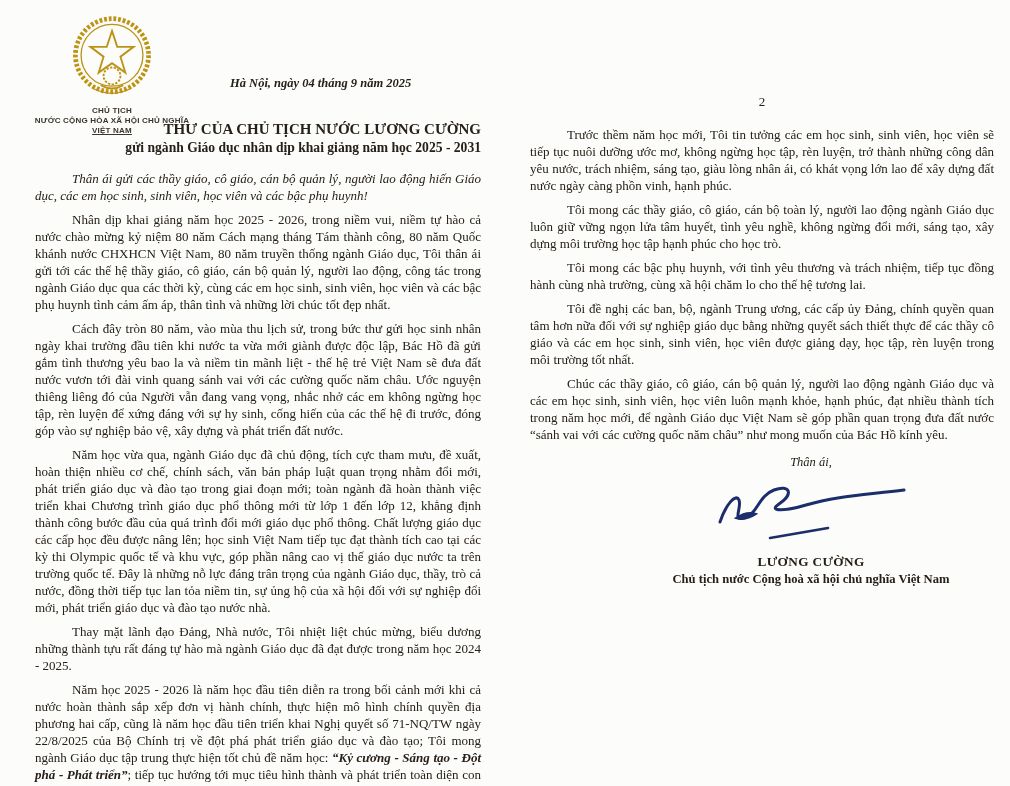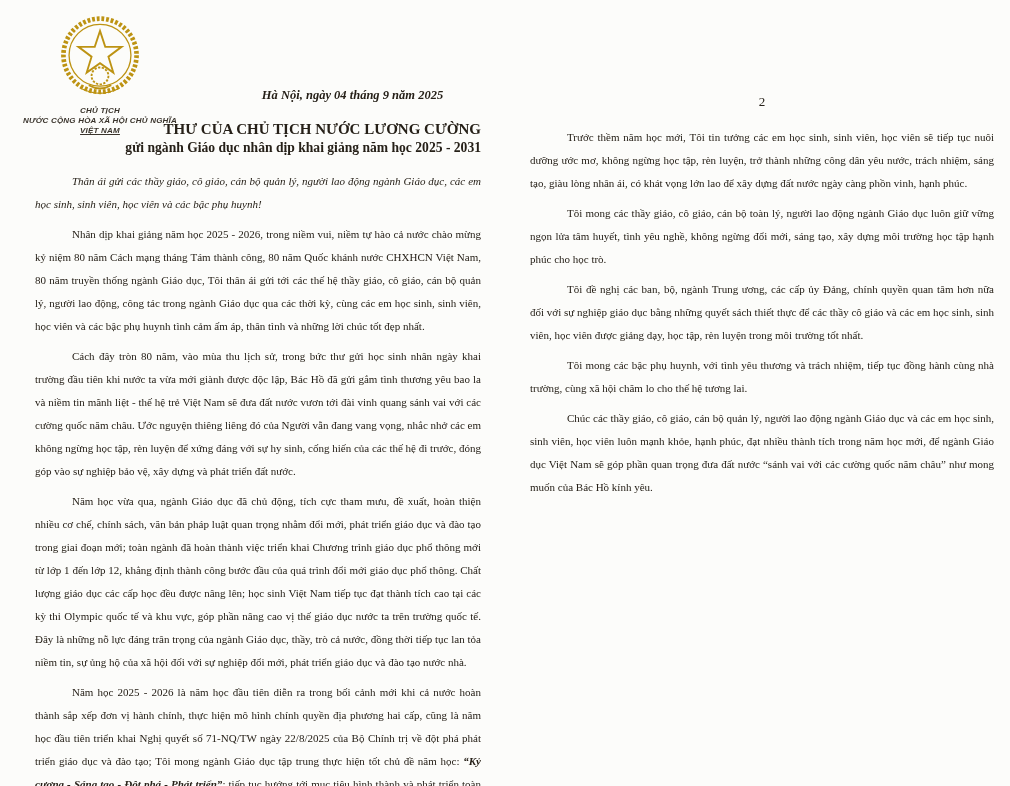--- a/index.html
+++ b/index.html
@@ -15,46 +15,45 @@
     font-family:"Liberation Serif","DejaVu Serif",serif;
     color:var(--ink);
     position:relative;
   }
   .page{position:absolute;top:0;height:786px;width:505px;}
   .page-1{left:0;}
   .page-2{left:505px;}
 
   
   .emblem-block{
-    position:absolute;left:0;top:14px;width:200px;
+    position:absolute;left:12px;top:14px;width:200px;
     text-align:center;
-    font-style:italic;
   }
   .emblem-block svg{display:block;margin:0 auto 2px auto;}
   .letterhead-text{
     font-family:"Liberation Sans","DejaVu Sans",sans-serif;
     font-weight:bold;font-size:8px;line-height:10px;letter-spacing:.2px;
     color:#3a342c;
   }
   .letterhead-text .lh-line3{text-decoration:underline;}
   .dateline{
-    position:absolute;top:88px;left:230px;width:245px;
-    text-align:center;font-style:italic;font-weight:600;font-size:12.5px;
+    position:absolute;top:76px;left:230px;width:245px;
+    font-style:italic;font-weight:600;font-size:12.5px;
   }
 
   
   .col-1{position:absolute;left:35px;top:120px;width:446px;}
   .col-2{position:absolute;left:25px;top:94px;width:464px;}
 
   .letter-title{text-align:right;margin-bottom:13px;}
   .title-l1{font-weight:bold;font-size:15px;line-height:19px;}
   .title-l2{font-weight:bold;font-size:13.6px;line-height:18px;}
 
   p.body-par{
-    font-size:11px;line-height:23px;
+    font-size:13px;line-height:17px;
     text-align:justify;text-indent:37px;
     margin-bottom:7px;
   }
   p.salutation{font-style:italic;}
   .theme-motto{font-weight:bold;font-style:italic;margin-top:28px;}
 
   .page-number{text-align:center;font-size:13px;margin-bottom:16px;}
 
   
   .signature-block{
@@ -90,32 +89,45 @@
   </div>
 
   <div class="dateline">Hà Nội, ngày 04 tháng 9 năm 2025</div>
 
   <div class="col-1">
     <div class="letter-title">
       <div class="title-l1">THƯ CỦA CHỦ TỊCH NƯỚC LƯƠNG CƯỜNG</div>
       <div class="title-l2">gửi ngành Giáo dục nhân dịp khai giảng năm học 2025 - 2031</div>
     </div>
 
-    <p class="body-par salutation">Thân ái gửi các thầy giáo, cô giáo, cán bộ quản lý, người lao động ngành Giáo dục, các em học sinh, sinh viên, học viên và các bậc phụ huynh!</p>
+    <p class="body-par salutation">Thân ái gửi các thầy giáo, cô giáo, cán bộ quản lý, người lao động hiến Giáo dục, các em học sinh, sinh viên, học viên và các bậc phụ huynh!</p>
     <p class="body-par">Nhân dịp khai giảng năm học 2025 - 2026, trong niềm vui, niềm tự hào cả nước chào mừng kỷ niệm 80 năm Cách mạng tháng Tám thành công, 80 năm Quốc khánh nước CHXHCN Việt Nam, 80 năm truyền thống ngành Giáo dục, Tôi thân ái gửi tới các thế hệ thầy giáo, cô giáo, cán bộ quản lý, người lao động, công tác trong ngành Giáo dục qua các thời kỳ, cùng các em học sinh, sinh viên, học viên và các bậc phụ huynh tình cảm ấm áp, thân tình và những lời chúc tốt đẹp nhất.</p>
     <p class="body-par">Cách đây tròn 80 năm, vào mùa thu lịch sử, trong bức thư gửi học sinh nhân ngày khai trường đầu tiên khi nước ta vừa mới giành được độc lập, Bác Hồ đã gửi gắm tình thương yêu bao la và niềm tin mãnh liệt - thế hệ trẻ Việt Nam sẽ đưa đất nước vươn tới đài vinh quang sánh vai với các cường quốc năm châu. Ước nguyện thiêng liêng đó của Người vẫn đang vang vọng, nhắc nhở các em không ngừng học tập, rèn luyện để xứng đáng với sự hy sinh, cống hiến của các thế hệ đi trước, đóng góp vào sự nghiệp bảo vệ, xây dựng và phát triển đất nước.</p>
     <p class="body-par">Năm học vừa qua, ngành Giáo dục đã chủ động, tích cực tham mưu, đề xuất, hoàn thiện nhiều cơ chế, chính sách, văn bản pháp luật quan trọng nhằm đổi mới, phát triển giáo dục và đào tạo trong giai đoạn mới; toàn ngành đã hoàn thành việc triển khai Chương trình giáo dục phổ thông mới từ lớp 1 đến lớp 12, khẳng định thành công bước đầu của quá trình đổi mới giáo dục phổ thông. Chất lượng giáo dục các cấp học đều được nâng lên; học sinh Việt Nam tiếp tục đạt thành tích cao tại các kỳ thi Olympic quốc tế và khu vực, góp phần nâng cao vị thế giáo dục nước ta trên trường quốc tế. Đây là những nỗ lực đáng trân trọng của ngành Giáo dục, thầy, trò cả nước, đồng thời tiếp tục lan tỏa niềm tin, sự ủng hộ của xã hội đối với sự nghiệp đổi mới, phát triển giáo dục và đào tạo nước nhà.</p>
+    <p class="body-par">Thay mặt lãnh đạo Đảng, Nhà nước, Tôi nhiệt liệt chúc mừng, biểu dương những thành tựu rất đáng tự hào mà ngành Giáo dục đã đạt được trong năm học 2024 - 2025.</p>
     <p class="body-par"><span>Năm học 2025 - 2026 là năm học đầu tiên diễn ra trong bối cảnh mới khi cả nước hoàn thành sắp xếp đơn vị hành chính, thực hiện mô hình chính quyền địa phương hai cấp, cũng là năm học đầu tiên triển khai Nghị quyết số 71-NQ/TW ngày 22/8/2025 của Bộ Chính trị về đột phá phát triển giáo dục và đào tạo; Tôi mong ngành Giáo dục tập trung thực hiện tốt chủ đề năm học: </span><span class="theme-motto">“Kỷ cương - Sáng tạo - Đột phá - Phát triển”</span><span>; tiếp tục hướng tới mục tiêu hình thành và phát triển toàn diện con người về tri thức, đạo đức, kỹ năng, bản lĩnh và khát vọng, đáp ứng yêu cầu phát triển nhanh và bền vững của đất nước trong kỷ nguyên phát triển mới - Kỷ nguyên vươn mình của dân tộc Việt Nam.</span></p>
   </div>
 </div>
 
 <div class="page page-2">
   <div class="col-2">
     <div class="page-number">2</div>
 
     <p class="body-par">Trước thềm năm học mới, Tôi tin tưởng các em học sinh, sinh viên, học viên sẽ tiếp tục nuôi dưỡng ước mơ, không ngừng học tập, rèn luyện, trở thành những công dân yêu nước, trách nhiệm, sáng tạo, giàu lòng nhân ái, có khát vọng lớn lao để xây dựng đất nước ngày càng phồn vinh, hạnh phúc.</p>
     <p class="body-par">Tôi mong các thầy giáo, cô giáo, cán bộ toàn lý, người lao động ngành Giáo dục luôn giữ vững ngọn lửa tâm huyết, tình yêu nghề, không ngừng đổi mới, sáng tạo, xây dựng môi trường học tập hạnh phúc cho học trò.</p>
+    <p class="body-par">Tôi mong các bậc phụ huynh, với tình yêu thương và trách nhiệm, tiếp tục đồng hành cùng nhà trường, cùng xã hội chăm lo cho thế hệ tương lai.</p>
     <p class="body-par">Tôi đề nghị các ban, bộ, ngành Trung ương, các cấp ủy Đảng, chính quyền quan tâm hơn nữa đối với sự nghiệp giáo dục bằng những quyết sách thiết thực để các thầy cô giáo và các em học sinh, sinh viên, học viên được giảng dạy, học tập, rèn luyện trong môi trường tốt nhất.</p>
-    <p class="body-par">Tôi mong các bậc phụ huynh, với tình yêu thương và trách nhiệm, tiếp tục đồng hành cùng nhà trường, cùng xã hội chăm lo cho thế hệ tương lai.</p>
     <p class="body-par">Chúc các thầy giáo, cô giáo, cán bộ quản lý, người lao động ngành Giáo dục và các em học sinh, sinh viên, học viên luôn mạnh khỏe, hạnh phúc, đạt nhiều thành tích trong năm học mới, để ngành Giáo dục Việt Nam sẽ góp phần quan trọng đưa đất nước “sánh vai với các cường quốc năm châu” như mong muốn của Bác Hồ kính yêu.</p>
 
+    <div class="signature-block">
+      <div class="closing">Thân ái,</div>
+      <span>
+        <svg viewBox="0 0 210 78" width="210" height="78" aria-hidden="true">
+          <path d="M14 48 C 20 30, 30 19, 33 26 C 36 34, 26 47, 38 44 C 52 40, 52 22, 68 16 C 84 10, 88 20, 73 30 C 61 38, 80 37, 100 31 C 130 22, 158 21, 198 16" stroke="var(--sig)" stroke-width="3" fill="none" stroke-linecap="round"></path>
+          <path d="M30 44 C 36 40, 44 38, 50 40 C 44 44, 36 46, 30 44 Z" fill="var(--sig)" stroke="var(--sig)" stroke-width="2"></path>
+          <path d="M64 64 L 122 54" stroke="var(--sig)" stroke-width="2.6" fill="none" stroke-linecap="round"></path>
+        </svg>
+      </span>
+      <div class="signer-name">LƯƠNG CƯỜNG</div>
+      <div class="signer-title">Chủ tịch nước Cộng hoà xã hội chủ nghĩa Việt Nam</div>
+    </div>
   </div>
 </div>
 
 </body></html>

